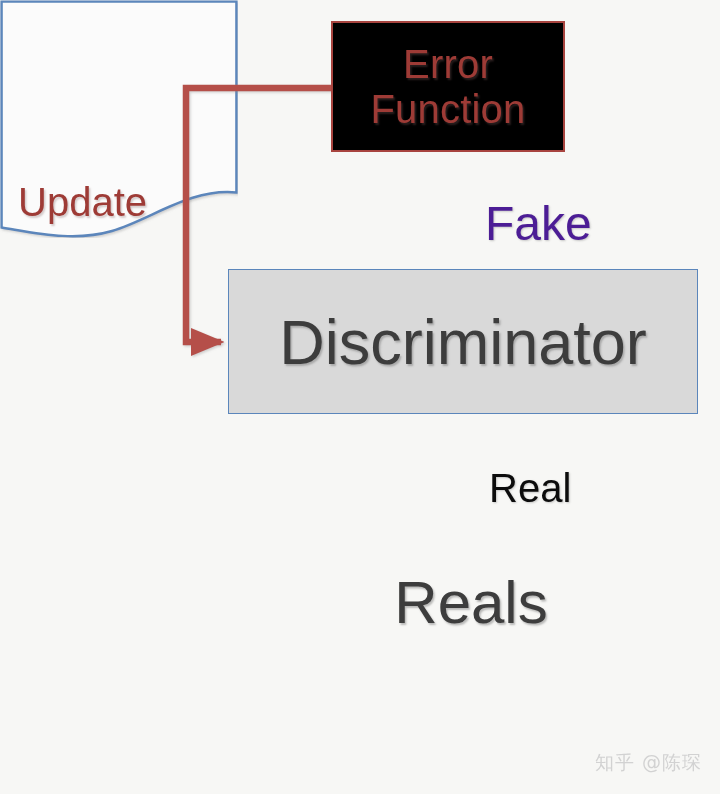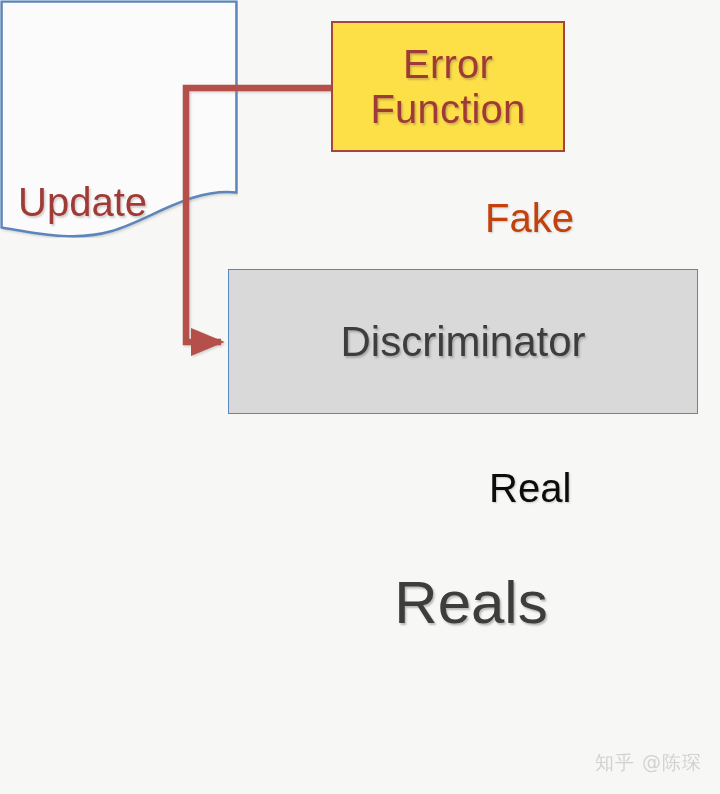--- a/index.html
+++ b/index.html
@@ -33,21 +33,21 @@
     justify-content: center;
     text-align: center;
   }
 
   #error-box {
     left: 331px;
     top: 21px;
     width: 234px;
     height: 131px;
     border: 2.5px solid #a8443f;
-    background: #fde047;
+    background: #000000;
     flex-direction: column;
     line-height: 1.12;
     z-index: 3;
   }
   #error-box .label {
     color: #9e3b36;
     font-size: 40px;
     letter-spacing: .2px;
     text-shadow: 1.5px 1.5px 2px rgba(120,90,90,.35);
   }
@@ -56,21 +56,21 @@
     left: 228px;
     top: 269px;
     width: 470px;
     height: 145px;
     border: 1.8px solid #5b86bb;
     background: #d9d9d9;
     z-index: 3;
   }
   #discriminator-box .label {
     color: #3d3d3d;
-    font-size: 42px;
+    font-size: 63px;
     text-shadow: 1.5px 1.5px 2px rgba(110,110,110,.45);
   }
 
   #reals-shape {
     left: 352px;
     top: 530px;
     width: 238px;
     height: 238px;
     z-index: 3;
   }
@@ -95,22 +95,22 @@
   #update-label {
     left: 18px;
     top: 180px;
     color: #9e3b36;
     font-size: 40px;
     text-shadow: 1.5px 1.5px 2px rgba(120,90,90,.3);
   }
   #fake-label {
     left: 485px;
     top: 196px;
-    color: #c2410c;
-    font-size: 40px;
+    color: #4c1d95;
+    font-size: 48px;
     text-shadow: 1px 1px 2px rgba(90,90,90,.3);
   }
   #real-label {
     left: 489px;
     top: 466px;
     color: #0c0c0c;
     font-size: 40px;
     text-shadow: 1px 1px 2px rgba(90,90,90,.3);
   }
 

